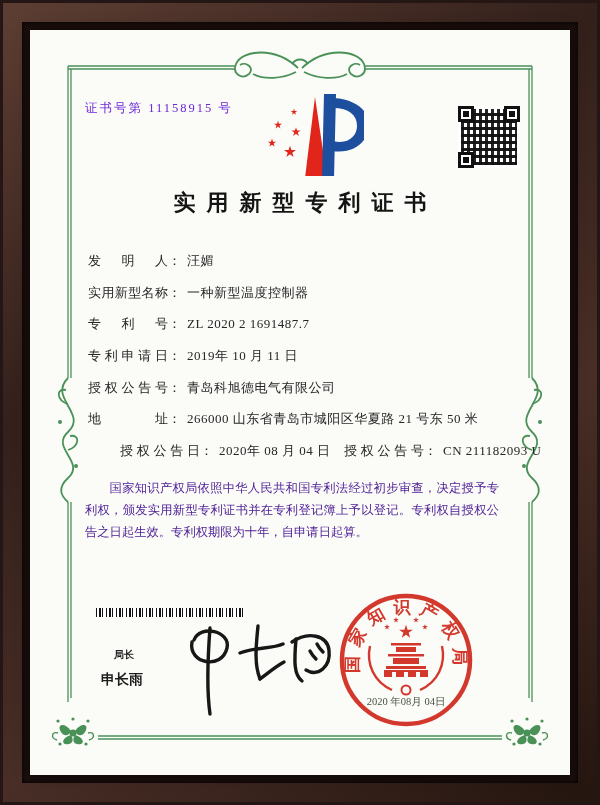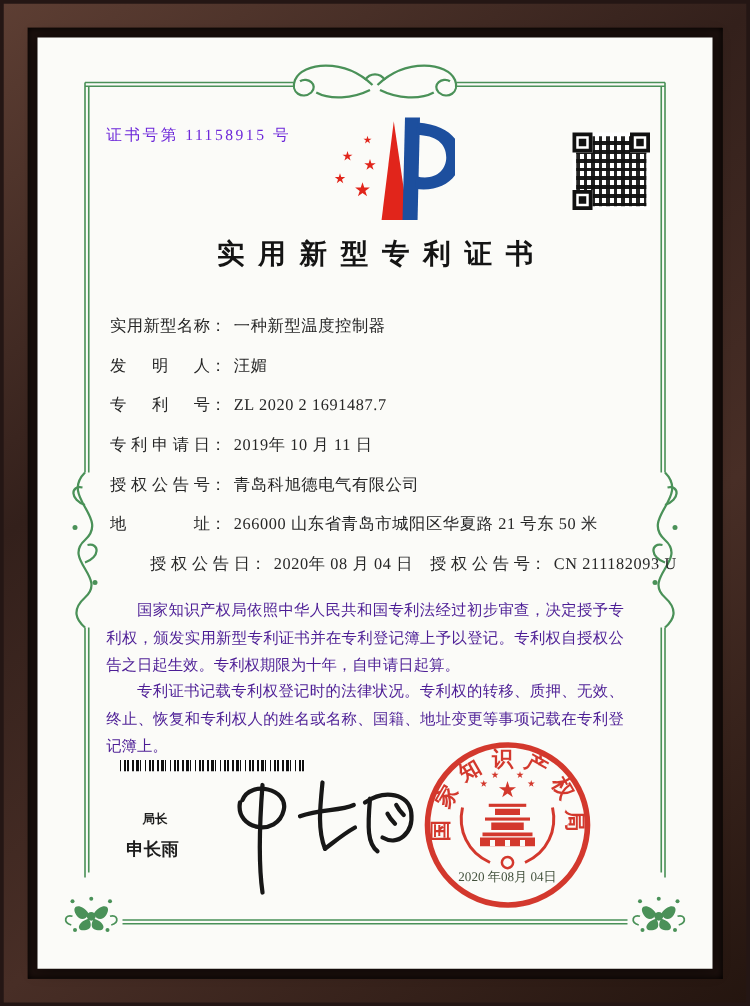--- a/index.html
+++ b/index.html
@@ -137,24 +137,24 @@
       <div class="qr-noise"></div>
       <div class="qf tl"></div>
       <div class="qf tr"></div>
       <div class="qf bl"></div>
     </div>
 
     <h1 class="title">实用新型专利证书</h1>
 
     <div class="fields">
       <div class="frow">
+        <span class="flabel">发明人</span><span class="fcolon">：</span><span class="fvalue">汪媚</span>
+      </div>
+      <div class="frow">
         <span class="flabel">实用新型名称</span><span class="fcolon">：</span><span class="fvalue">一种新型温度控制器</span>
-      </div>
-      <div class="frow">
-        <span class="flabel">发明人</span><span class="fcolon">：</span><span class="fvalue">汪媚</span>
       </div>
       <div class="frow">
         <span class="flabel">专利号</span><span class="fcolon">：</span><span class="fvalue">ZL 2020 2 1691487.7</span>
       </div>
       <div class="frow">
         <span class="flabel">专利申请日</span><span class="fcolon">：</span><span class="fvalue">2019年 10 月 11 日</span>
       </div>
       <div class="frow">
         <span class="flabel">授权公告号</span><span class="fcolon">：</span><span class="fvalue">青岛科旭德电气有限公司</span>
       </div>
@@ -166,21 +166,20 @@
           <span class="flabel">授权公告日</span><span class="fcolon">：</span><span class="fvalue">2020年 08 月 04 日</span>
         </span>
         <span class="grant-pair second">
           <span class="flabel">授权公告号</span><span class="fcolon">：</span><span class="fvalue">CN 211182093 U</span>
         </span>
       </div>
     </div>
 
     <div class="body-text">
       <p>国家知识产权局依照中华人民共和国专利法经过初步审查，决定授予专利权，颁发实用新型专利证书并在专利登记簿上予以登记。专利权自授权公告之日起生效。专利权期限为十年，自申请日起算。</p>
-      <p>专利证书记载专利权登记时的法律状况。专利权的转移、质押、无效、终止、恢复和专利权人的姓名或名称、国籍、地址变更等事项记载在专利登记簿上。</p>
     </div>
 
     <div class="barcode"></div>
 
     <div class="sig-title">局长</div>
     <div class="sig-name">申长雨</div>
 
     <svg class="signature" viewBox="0 0 155 112">
       <g fill="none" stroke="#171717" stroke-width="3.4" stroke-linecap="round">
         <path d="M30,16 C28,42 26,74 30,102"></path>

